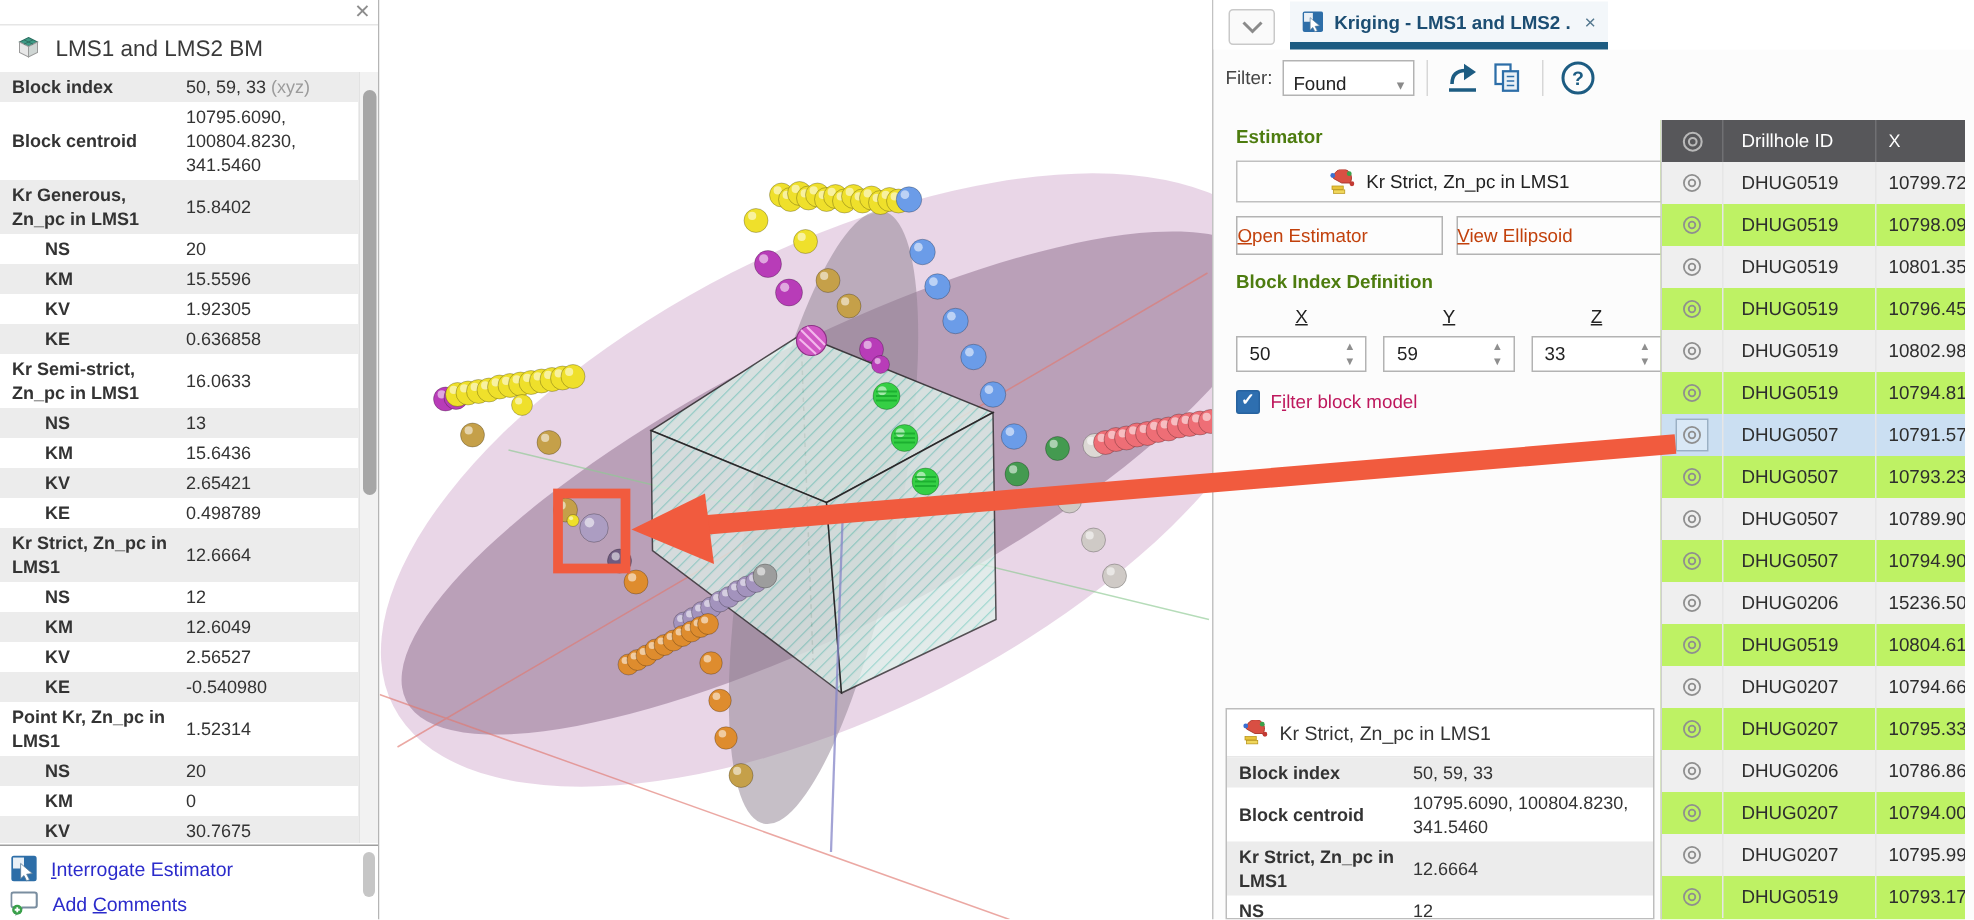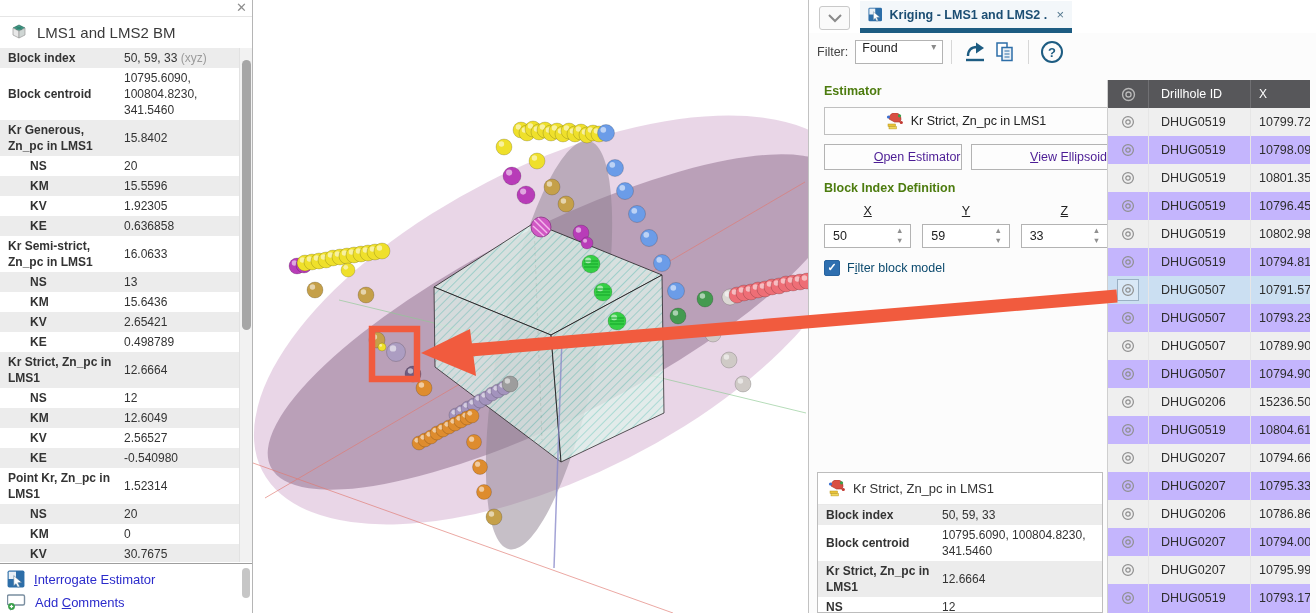--- a/index.html
+++ b/index.html
@@ -34,45 +34,45 @@
   .tabbar{position:absolute;left:0;top:0;right:0;height:33px;background:#fff}
   .collapse-btn{position:absolute;left:10px;top:6px;width:29px;height:22px;border:1px solid #c9c9c9;
                 border-radius:3px;display:flex;align-items:center;justify-content:center;background:#fafafa}
   .tab{position:absolute;left:51px;top:1px;width:212px;height:27px;background:#f3f7fa;
        display:flex;align-items:center;gap:7px;padding:0 8px;box-sizing:border-box}
   .tab-label{color:#1c4e73;font-weight:bold;font-size:12.5px;white-space:nowrap;overflow:hidden}
   .tab-close{color:#54788f;font-size:13px;margin-left:1px}
   .tab-underline{position:absolute;left:51px;top:28px;width:212px;height:5px;background:#1d5c82}
   .toolbar{position:absolute;top:33px;left:0;right:0;height:38px;display:flex;align-items:center;padding-left:8px}
   .toolbar .flabel{color:#444;font-size:12.5px;margin-right:7px}
-  .combo{width:88px;height:24px;border:1px solid #b3b3b3;background:#fff;display:flex;align-items:flex-start;
+  .combo{width:88px;height:24px;border:1px solid #b3b3b3;background:#fff;display:flex;align-items:flex-end;
          padding:0 6px;box-sizing:border-box;justify-content:space-between;font-size:12.5px;color:#222}
   .combo .chv{color:#8a8a8a;font-size:10px}
   .tsep{width:1px;height:24px;background:#d7d7d7;margin:0 8px}
   .ticon{width:26px;height:26px;display:flex;align-items:center;justify-content:center;margin:0 2px}
   .est-col{position:absolute;left:15px;top:84px;width:284px}
   .sec-label{font-weight:bold;color:#4d7c0f;margin:0 0 9px 0;font-size:12.5px}
   .est-name-btn{height:26px;border:1px solid #c0c0c0;background:#fdfdfd;display:flex;align-items:center;
                 justify-content:center;gap:8px;margin-bottom:9px;font-size:12.5px;color:#222}
   .btn-row{display:flex;gap:9px;margin-bottom:11px}
   .btn{flex:1;height:24px;border:1px solid #b3b3b3;background:#fdfdfd;display:flex;align-items:center;
-       justify-content:flex-end;font-size:12.5px;color:#4c1d95}
+       justify-content:flex-start;font-size:12.5px;color:#c2410c}
   .axes-row{display:flex;gap:11px;margin-top:3px}
   .axis{flex:1;text-align:center}
   .axis-letter{text-decoration:underline;display:block;margin-bottom:6px;color:#222;font-size:12.5px}
   .spin{height:24px;border:1px solid #b3b3b3;background:#fff;display:flex;align-items:center;
         padding-left:8px;position:relative;text-align:left;font-size:12.5px;color:#222;box-sizing:border-box}
   .spin .arrows{position:absolute;right:4px;top:2px;bottom:2px;width:13px;display:flex;flex-direction:column;
                 justify-content:space-between;color:#8f8f8f;font-size:7.5px;line-height:8px;text-align:center}
   .chk-row{display:flex;align-items:center;gap:7px;margin-top:12px}
   .chk{width:14px;height:14px;background:#2e6fb0;border:1px solid #27639f;border-radius:2px;color:#fff;
        font-size:11px;line-height:13px;text-align:center;font-weight:bold}
-  .chk-label{font-size:12.5px;color:#0c4a6e}
+  .chk-label{font-size:12.5px;color:#be185d}
   
-  .dtable{position:absolute;left:298px;top:80px;width:203px;bottom:0;background:#c4b5fd;border-left:1px solid #cfcfcf;
+  .dtable{position:absolute;left:298px;top:80px;width:203px;bottom:0;background:#bef264;border-left:1px solid #cfcfcf;
           box-sizing:border-box;overflow:hidden}
   .dhead{display:flex;height:28px;background:#57575a;color:#fff}
   .dhead .c-eye{border-right:1px solid #707073}
   .dhead .c-id{border-right:1px solid #707073;font-size:12.5px;font-weight:normal}
   .c-eye{width:40px;flex:none;display:flex;align-items:center;justify-content:center;height:100%}
   .c-id{width:102px;flex:none;padding-left:12px;line-height:28px;box-sizing:border-box;white-space:nowrap}
   .c-x{flex:1;padding-left:8px;line-height:28px;white-space:nowrap;overflow:hidden}
   .drow{display:flex;height:28px;color:#2e2e2e;font-size:12.5px}
   .drow.alt{background:#efefef}
   .drow.sel{background:#cbdff2}

